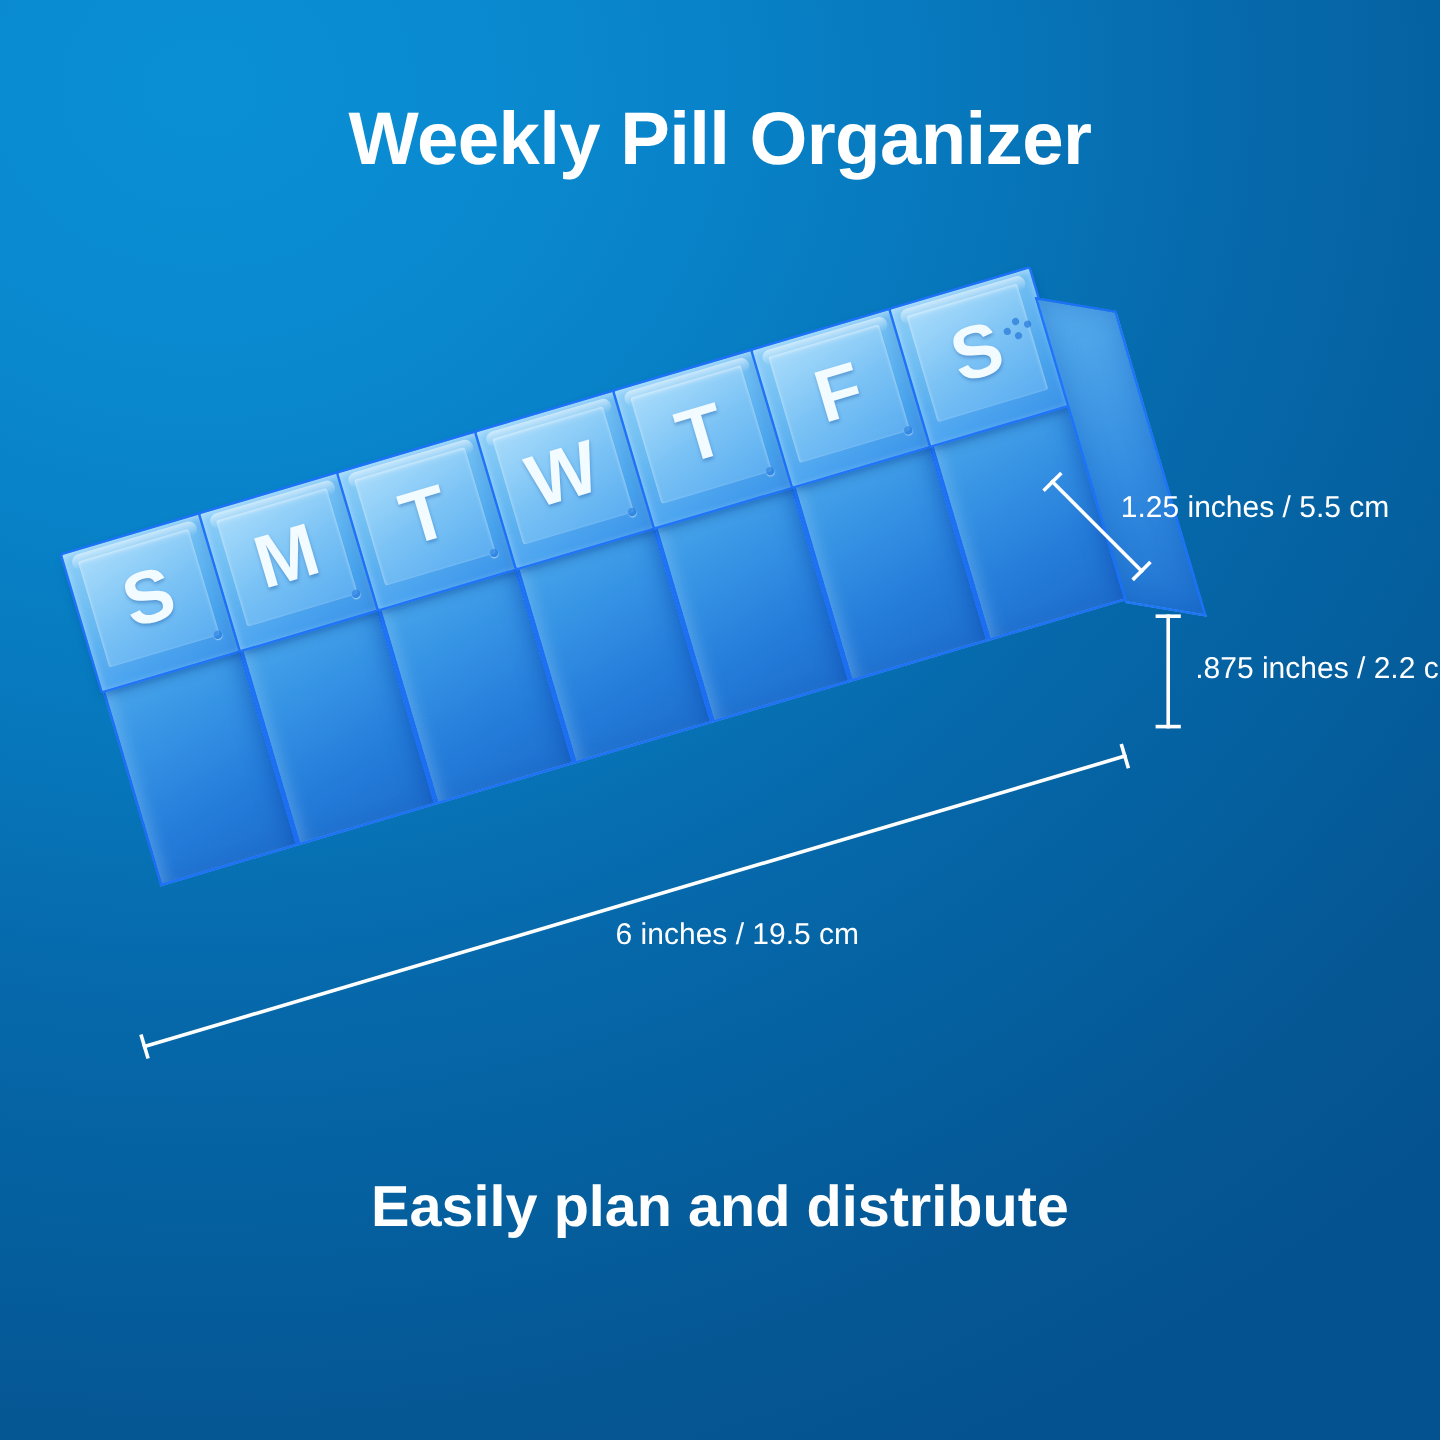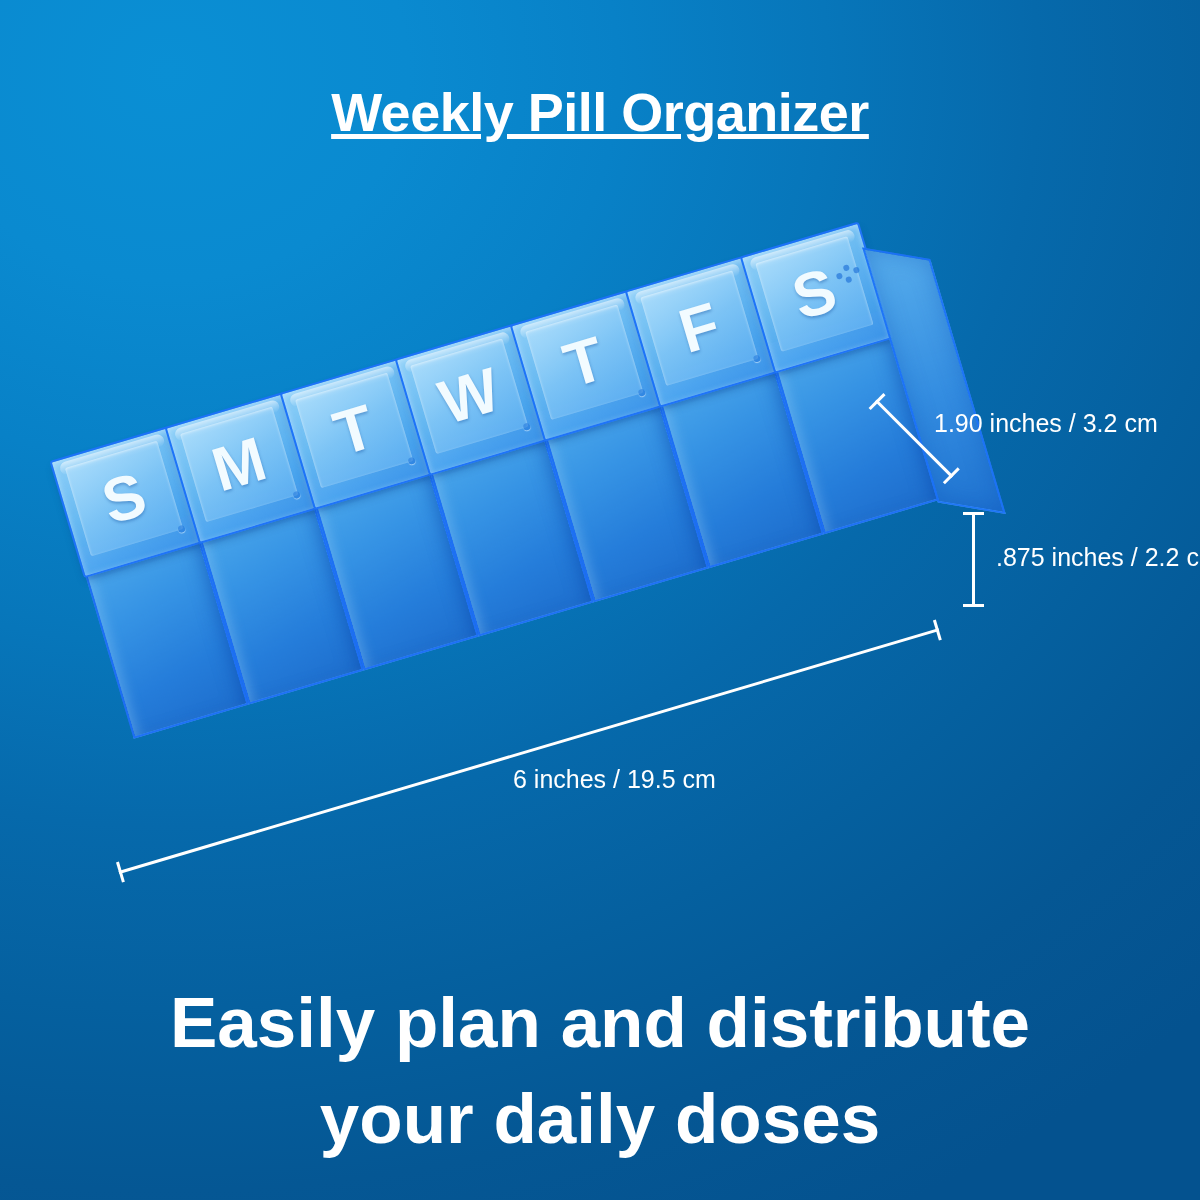--- a/index.html
+++ b/index.html
@@ -27,37 +27,36 @@
   }
 
   
   #headline {
     position: absolute;
     left: 0;
     top: 84px;
     width: 1200px;
     text-align: center;
     color: #ffffff;
-    font-size: 54px;
+    font-size: 62px;
     font-weight: bold;
     letter-spacing: -0.5px;
     line-height: 1.05;
     white-space: nowrap;
-    text-decoration: underline;
   }
 
   
   #tagline {
     position: absolute;
     left: 0;
     top: 975px;
     width: 1200px;
     text-align: center;
     color: #ffffff;
-    font-size: 71px;
+    font-size: 48px;
     font-weight: bold;
     line-height: 1.35;
   }
   #tagline .tl-line { display: block; }
 
   
   #product {
     position: absolute;
     left: 0;
     top: 0;
@@ -377,26 +376,25 @@
               <i></i>
           </div>
         </div>
       </div>
 
       <div id="endcap"></div>
     </div>
   </div>
 
   <div id="dim-depth"></div>
-  <div class="dim-label" id="label-depth">1.90 inches / 3.2 cm</div>
+  <div class="dim-label" id="label-depth">1.25 inches / 5.5 cm</div>
 
   <div id="dim-height"></div>
   <div class="dim-label" id="label-height">.875 inches / 2.2 cm</div>
 
   <div id="dim-length"></div>
   <div class="dim-label" id="label-length">6 inches / 19.5 cm</div>
 
   <div id="tagline">
     <span class="tl-line">Easily plan and distribute</span>
-    <span class="tl-line">your daily doses</span>
   </div>
 
 </div>
 
 </body></html>

